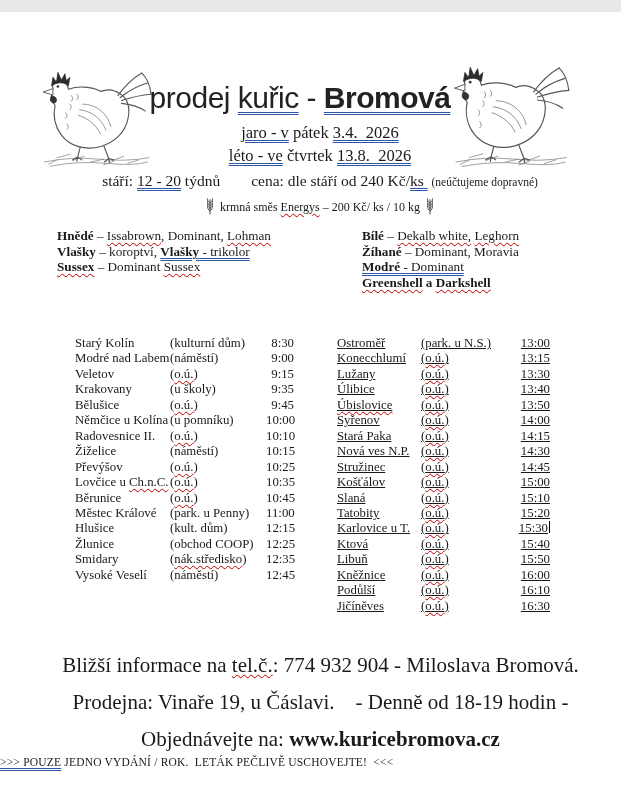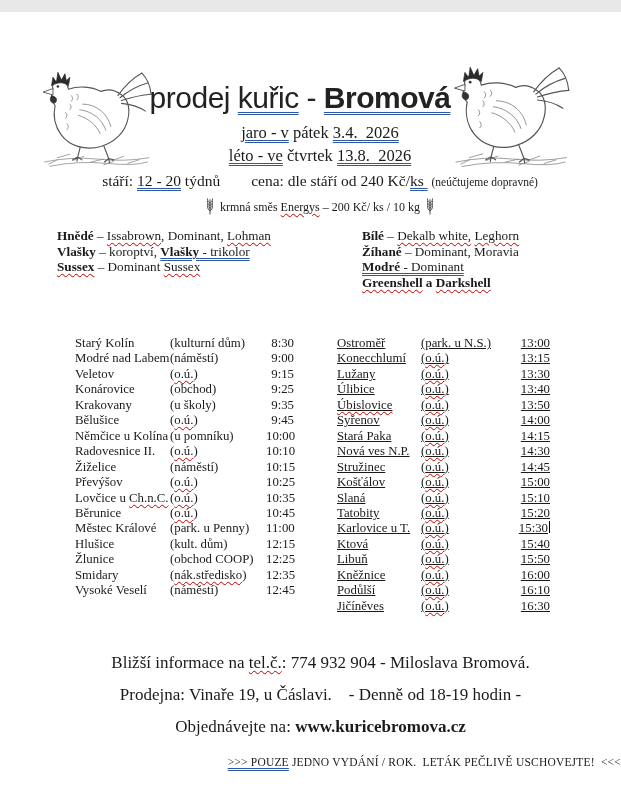--- a/index.html
+++ b/index.html
@@ -43,25 +43,25 @@
   .sched{font-size:12.8px;}
   .sched .srow{display:grid; line-height:15.45px;}
   .sched .cell{white-space:pre; overflow:visible;}
   .sched .time{text-align:right;}
   .sched-left{left:75px; top:324px;}
   .sched-left .srow{grid-template-columns:95px 96px 28px;}
   .sched-right{left:337px; top:324px;text-decoration:underline;}
   .sched-right .srow{grid-template-columns:84px 92px 37px;}
 
   
-  .contact{left:40px; top:641px; width:561px; text-align:center; font-size:17px;}
+  .contact{left:40px; top:641px; width:561px; text-align:center; font-size:21px;}
   .contact .cline{position:relative; margin-bottom:12px;}
 
   
-  .footer{left:0; top:744px; width:621px; text-align:right; font-size:11.5px; letter-spacing:0.2px;}
+  .footer{left:0; top:744px; width:621px; text-align:left; font-size:11.5px; letter-spacing:0.2px;}
 
   .henbox svg{display:block; width:100%; height:100%;}
   .hen-left{left:36px; top:42px; width:120px; height:127px;}
   .hen-right{left:447px; top:36px; width:127px; height:134px;}
 </style>
 </head>
 <body>
 
 <svg width="0" height="0" style="position:absolute">
   <symbol id="hen" viewBox="0 0 170 150">
@@ -157,25 +157,20 @@
         <span class="cell town"><span>Modré nad Labem</span></span>
         <span class="cell place"><span>(náměstí)</span></span>
         <span class="cell time"><span>9:00</span></span>
       </div>
       <div class="srow">
         <span class="cell town"><span>Veletov</span></span>
         <span class="cell place"><span>(</span><span class="sq">o.ú.</span><span>)</span></span>
         <span class="cell time"><span>9:15</span></span>
       </div>
       <div class="srow">
-        <span class="cell town"><span>Konárovice</span></span>
-        <span class="cell place"><span>(obchod)</span></span>
-        <span class="cell time"><span>9:25</span></span>
-      </div>
-      <div class="srow">
         <span class="cell town"><span>Krakovany</span></span>
         <span class="cell place"><span>(u školy)</span></span>
         <span class="cell time"><span>9:35</span></span>
       </div>
       <div class="srow">
         <span class="cell town"><span>Bělušice</span></span>
         <span class="cell place"><span>(</span><span class="sq">o.ú.</span><span>)</span></span>
         <span class="cell time"><span>9:45</span></span>
       </div>
       <div class="srow">

